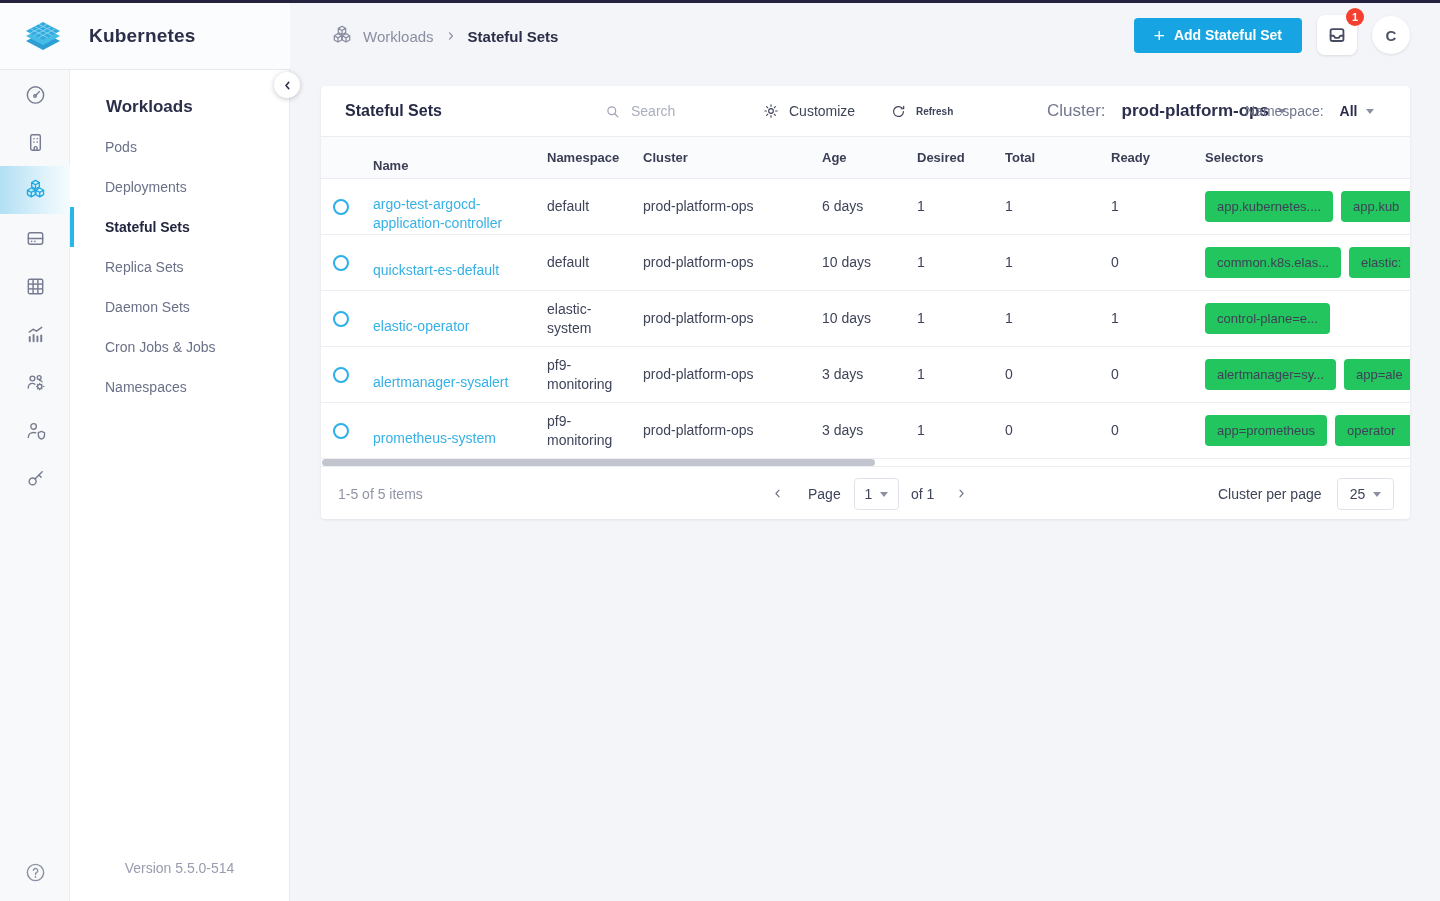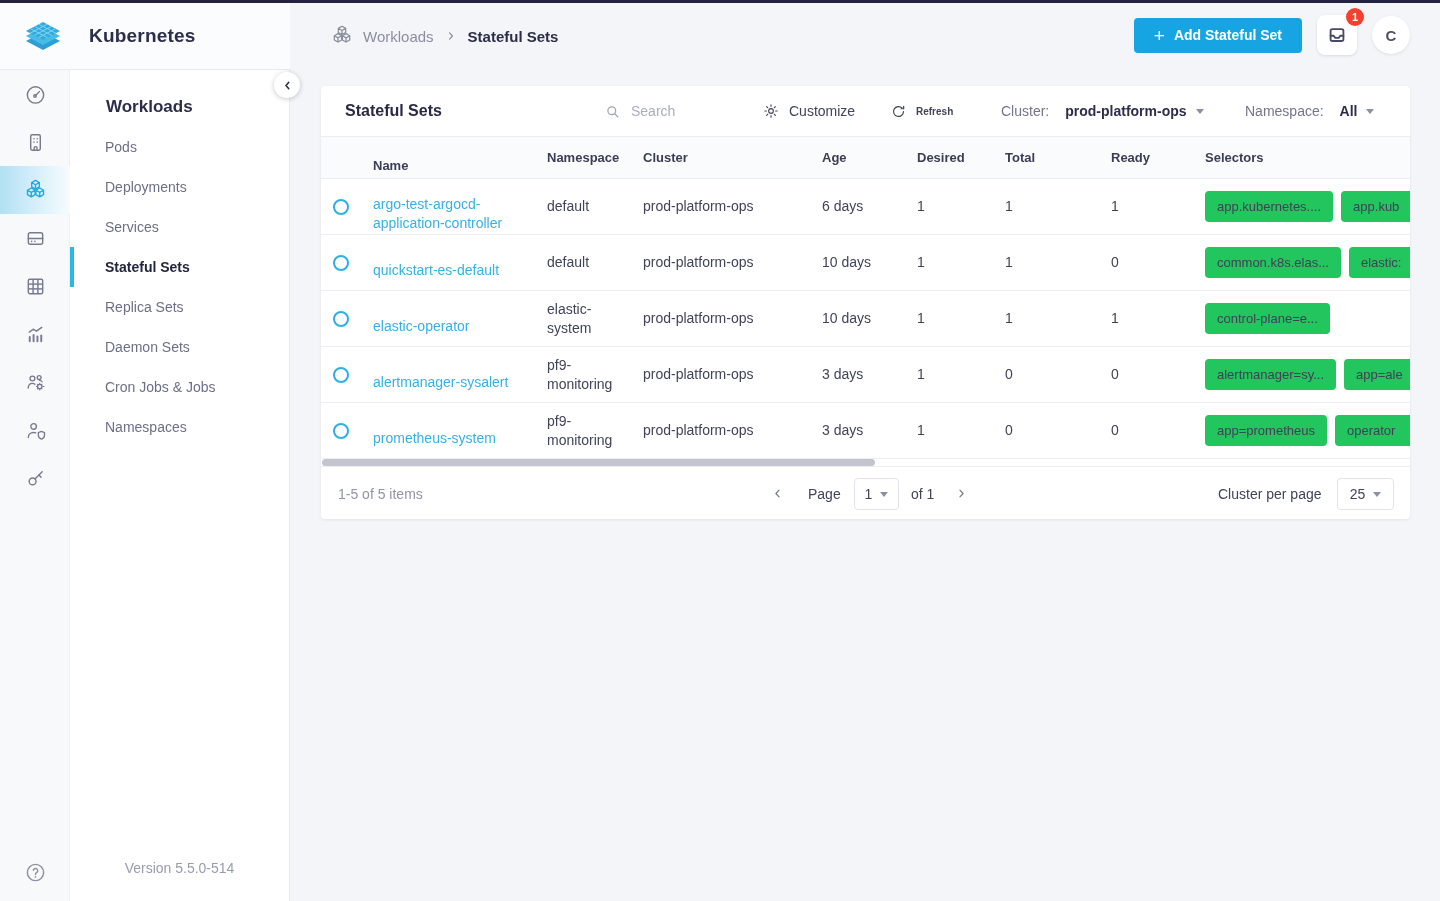--- a/index.html
+++ b/index.html
@@ -61,21 +61,21 @@
 
   
   #toolbar { position:absolute; left:0; top:0; width:1089px; height:50px; }
   .tb { position:absolute; top:0; height:50px; display:flex; align-items:center; }
   #tb-title { left:24px; font-size:16px; font-weight:700; color:#262a45; }
   #tb-search { left:283px; gap:10px; color:#9da1b2; }
   #tb-search input { border:none; outline:none; width:130px; font-family:"Liberation Sans",sans-serif; font-size:14px; color:#3f4459; background:transparent; }
   #tb-search input::placeholder { color:#a9adbd; }
   #tb-customize { left:441px; gap:9px; color:#3f4459; font-size:14px; cursor:pointer; }
   #tb-refresh { left:569px; gap:9px; color:#3f4459; font-size:10px; cursor:pointer;font-weight:bold; }
-  #tb-cluster { left:680px; font-size:14px;justify-content:flex-end; }
+  #tb-cluster { left:726px; font-size:17px;justify-content:flex-end; }
   #tb-namespace { left:924px; font-size:14px; }
   .dd-label { color:#71768c; }
   .dd-value { margin-left:16px; font-weight:700; color:#2b2f4c; display:flex; align-items:center; gap:9px; cursor:pointer; }
   .caret { width:0; height:0; border-left:4.5px solid transparent; border-right:4.5px solid transparent; border-top:5.5px solid #8b90a3; }
 
   
   .grid-row { display:grid; grid-template-columns:40px 186px 96px 179px 95px 88px 106px 94px 1fr; align-items:center; }
   #thead { position:absolute; left:0; top:50px; width:1089px; height:43px; background:#fafbfd;
     border-top:1px solid #ecedf3; border-bottom:1px solid #ecedf3; font-size:13px; font-weight:700; color:#3a3e55; }
   #thead > div { padding-right:8px; }
@@ -233,21 +233,20 @@
           <circle cx="12" cy="16.6" r="0.9" fill="currentColor" stroke="none"></circle>
         </svg>
       </span>
     </div>
   </div>
 
   <div id="sidebar">
     <div id="sidebar-title">Workloads</div>
     <div class="side-item"><span>Pods</span></div>
     <div class="side-item"><span>Deployments</span></div>
-    <div class="side-item"><span>Services</span></div>
     <div class="side-item active"><span>Stateful Sets</span></div>
     <div class="side-item"><span>Replica Sets</span></div>
     <div class="side-item"><span>Daemon Sets</span></div>
     <div class="side-item"><span>Cron Jobs &amp; Jobs</span></div>
     <div class="side-item"><span>Namespaces</span></div>
     <div id="version">Version 5.5.0-514</div>
   </div>
 
   <div id="collapse-btn">
     <span>

